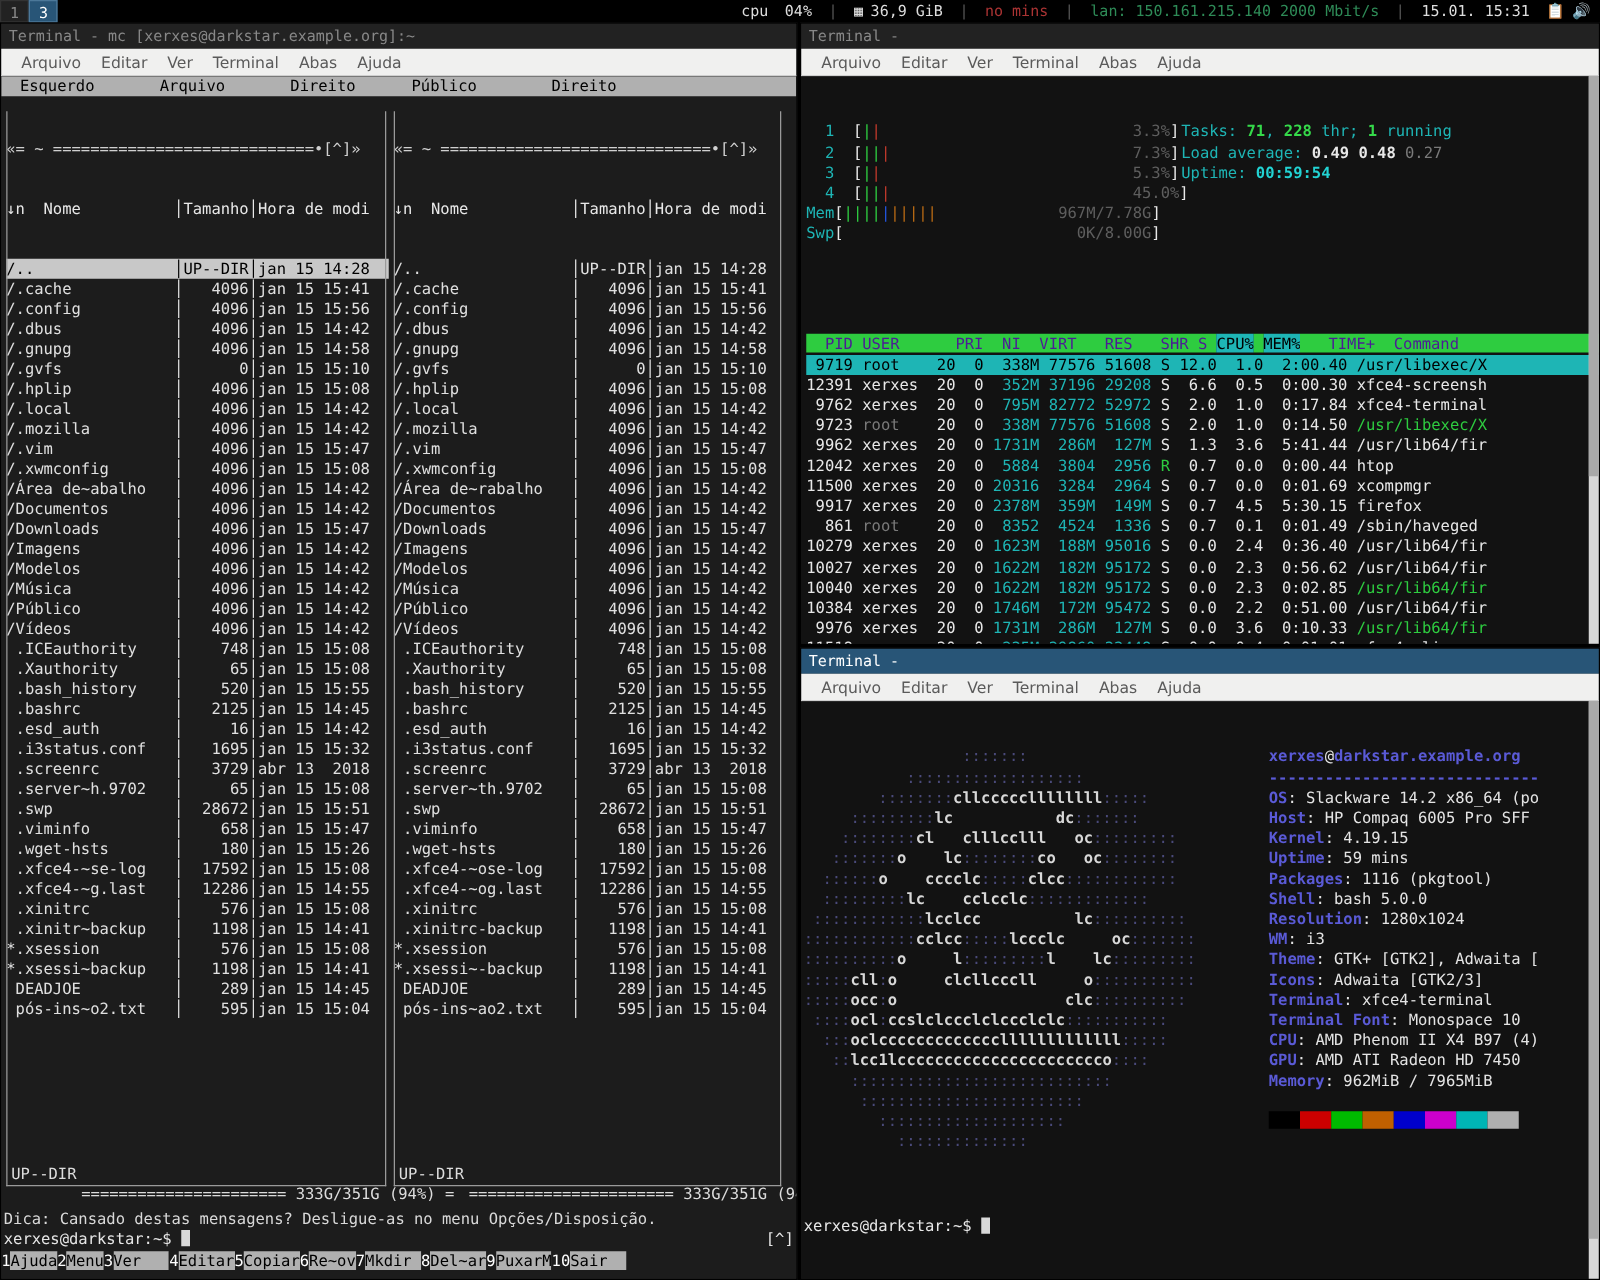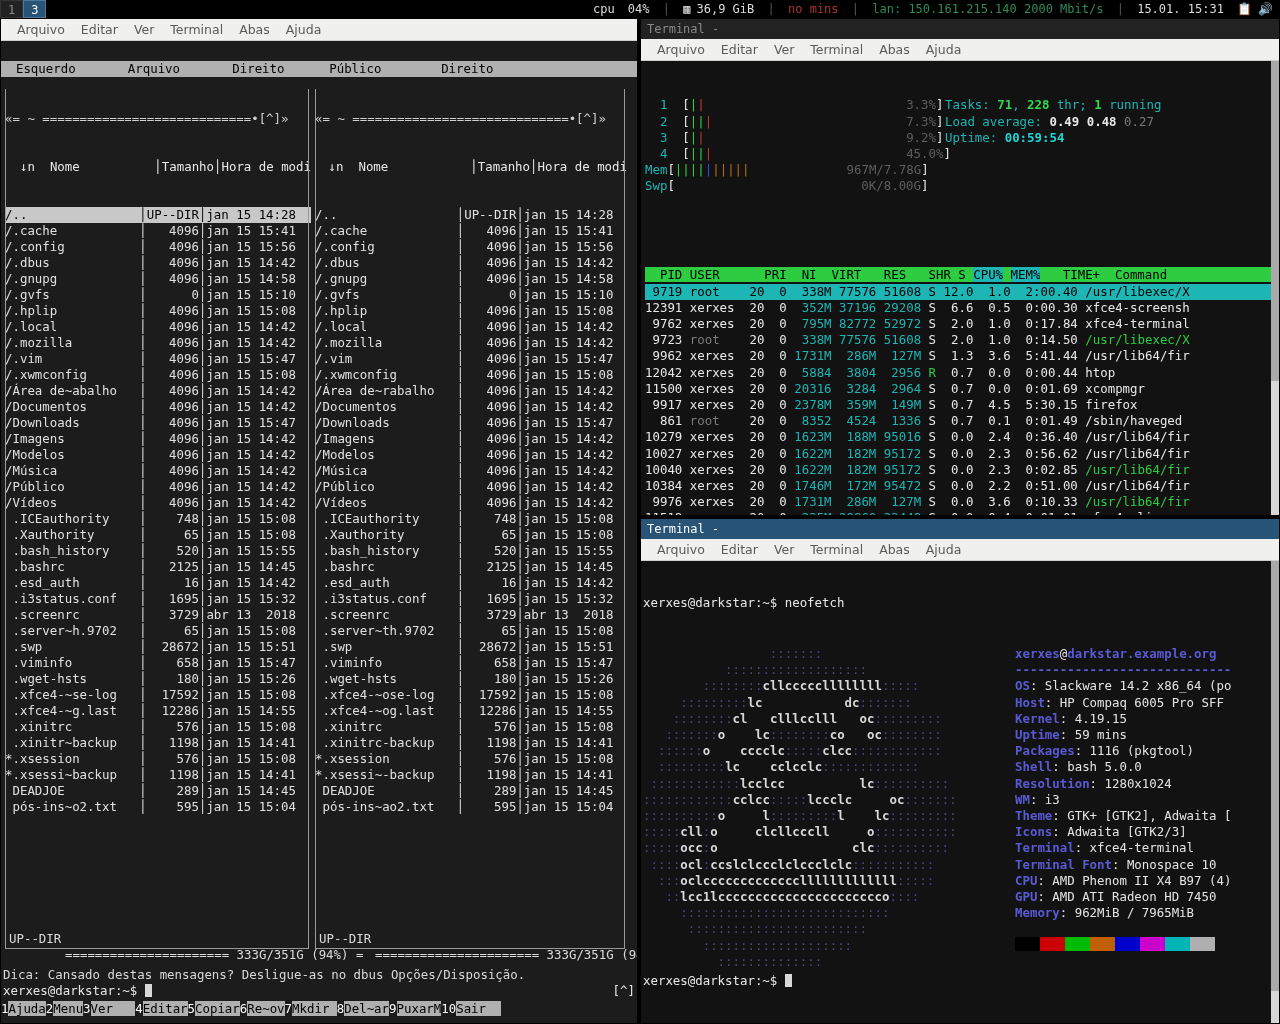--- a/index.html
+++ b/index.html
@@ -39,21 +39,21 @@
   #mcterm { position:absolute; left:0; top:42px; width:636px; height:962px;
             background:#1c1c1c; font-size:12.4px; line-height:16px;
             color:#d6d6d6; white-space:pre; }
   .mc-menu { position:absolute; left:0; top:0; width:636px; height:16px;
              background:#b0b0b0; color:#000; font-size:12.4px; line-height:16px;
              white-space:pre; }
   .mc-panel { position:absolute; top:18px; height:884px; color:#e0e0e0; }
   .mc-panel.left { left:4px; width:306px; }
   .mc-panel.right { left:314px; width:312px; }
   .mc-frame-top, .mc-frame-bot { white-space:pre; font-size:12.4px; line-height:16px; color:#d0d0d0; }
-  .mc-colhdr { white-space:pre; font-size:12.4px; line-height:16px; color:#e8e8e8;text-align:right; }
+  .mc-colhdr { white-space:pre; font-size:12.4px; line-height:16px; color:#e8e8e8; }
   .mc-rows { font-size:12.4px; line-height:16px; }
   .mc-row { white-space:pre; height:16px; display:block; }
   .mc-row.sel { background:#c8c8c8; color:#000000; }
   .mc-hint { position:absolute; left:2px; top:906px; white-space:pre;
              font-size:12.4px; line-height:16px; color:#d9d9d9; }
   .mc-prompt { position:absolute; left:2px; top:922px; white-space:pre;
                font-size:12.4px; line-height:16px; color:#e6e6e6; width:632px;}
   .mc-prompt .hint-right { float:right; }
   .mc-cursor { display:inline-block; width:7px; height:13px; background:#d8d8d8;
                vertical-align:-2px; }
@@ -70,21 +70,21 @@
   .h-cyan { color:#1eb5b5; }
   .h-cyanb { color:#22d3d3; font-weight:bold; }
   .h-green { color:#2ecc40; }
   .h-greenb { color:#35d94a; font-weight:bold; }
   .h-gray { color:#7a7a7a; }
   .h-dim  { color:#5e5e5e; }
   .h-white{ color:#e8e8e8; }
   .h-red  { color:#c0392b; }
   .h-blue { color:#2255dd; }
   .h-orange { color:#b86a14; }
-  .h-hdr { background:#2ecc40; color:#000000; }
+  .h-hdr { background:#2ecc40; color:#4c1d95; }
   .h-hdr-sort { background:#1eb5b5; color:#000000; }
   .h-selrow { background:#1eb5b5; color:#000000; }
 
   
   #nfwin { left:640px; top:518px; width:640px; height:506px; }
   #nfterm { position:absolute; left:0; top:42px; width:638px; height:462px;
             background:#121212; font-size:12.4px; line-height:16.2px;
             color:#e0e0e0; white-space:pre; padding:2px 0 0 2px; }
   .nf-key { color:#5a5ad6; font-weight:bold; }
   .nf-val { color:#e4e4e4; }
@@ -112,60 +112,61 @@
     <span class="c-red">no mins</span>
     <span class="c-sep">|</span>
     <span class="c-green">lan: 150.161.215.140 2000 Mbit/s</span>
     <span class="c-sep">|</span>
     <span class="c-white">15.01. 15:31</span>
     <span style="color:#ddddcc">📋</span><span style="color:#dddddd">🔊</span>
   </span>
 </div>
 
 <div class="win" id="mcwin">
+  <div class="titlebar unfocused">Terminal - mc [xerxes@darkstar.example.org]:~</div>
   <div class="menubar" id="mc-menubar">
       <span class="mi">Arquivo</span>
       <span class="mi">Editar</span>
       <span class="mi">Ver</span>
       <span class="mi">Terminal</span>
       <span class="mi">Abas</span>
       <span class="mi">Ajuda</span>
     </div>
   <div id="mcterm" class="term-body">
     <div class="mc-menu" id="mc-mcmenu"><span>  Esquerdo    </span><span>   Arquivo    </span><span>   Direito    </span><span>  Público     </span><span>   Direito</span></div>
     <div class="mc-panel left">
       <div class="mc-frame-top" id="mc-l-top">«= ~ ============================•[^]»</div>
       <div class="mc-colhdr" id="mc-l-hdr">↓n  Nome          │Tamanho│Hora de modi</div>
       <div class="mc-rows" id="mc-l-rows"><span class="mc-row sel">/..               │UP--DIR│jan 15 14:28</span><span class="mc-row">/.cache           │   4096│jan 15 15:41</span><span class="mc-row">/.config          │   4096│jan 15 15:56</span><span class="mc-row">/.dbus            │   4096│jan 15 14:42</span><span class="mc-row">/.gnupg           │   4096│jan 15 14:58</span><span class="mc-row">/.gvfs            │      0│jan 15 15:10</span><span class="mc-row">/.hplip           │   4096│jan 15 15:08</span><span class="mc-row">/.local           │   4096│jan 15 14:42</span><span class="mc-row">/.mozilla         │   4096│jan 15 14:42</span><span class="mc-row">/.vim             │   4096│jan 15 15:47</span><span class="mc-row">/.xwmconfig       │   4096│jan 15 15:08</span><span class="mc-row">/Área de~abalho   │   4096│jan 15 14:42</span><span class="mc-row">/Documentos       │   4096│jan 15 14:42</span><span class="mc-row">/Downloads        │   4096│jan 15 15:47</span><span class="mc-row">/Imagens          │   4096│jan 15 14:42</span><span class="mc-row">/Modelos          │   4096│jan 15 14:42</span><span class="mc-row">/Música           │   4096│jan 15 14:42</span><span class="mc-row">/Público          │   4096│jan 15 14:42</span><span class="mc-row">/Vídeos           │   4096│jan 15 14:42</span><span class="mc-row"> .ICEauthority    │    748│jan 15 15:08</span><span class="mc-row"> .Xauthority      │     65│jan 15 15:08</span><span class="mc-row"> .bash_history    │    520│jan 15 15:55</span><span class="mc-row"> .bashrc          │   2125│jan 15 14:45</span><span class="mc-row"> .esd_auth        │     16│jan 15 14:42</span><span class="mc-row"> .i3status.conf   │   1695│jan 15 15:32</span><span class="mc-row"> .screenrc        │   3729│abr 13  2018</span><span class="mc-row"> .server~h.9702   │     65│jan 15 15:08</span><span class="mc-row"> .swp             │  28672│jan 15 15:51</span><span class="mc-row"> .viminfo         │    658│jan 15 15:47</span><span class="mc-row"> .wget-hsts       │    180│jan 15 15:26</span><span class="mc-row"> .xfce4-~se-log   │  17592│jan 15 15:08</span><span class="mc-row"> .xfce4-~g.last   │  12286│jan 15 14:55</span><span class="mc-row"> .xinitrc         │    576│jan 15 15:08</span><span class="mc-row"> .xinitr~backup   │   1198│jan 15 14:41</span><span class="mc-row">*.xsession        │    576│jan 15 15:08</span><span class="mc-row">*.xsessi~backup   │   1198│jan 15 14:41</span><span class="mc-row"> DEADJOE          │    289│jan 15 14:45</span><span class="mc-row"> pós-ins~o2.txt   │    595│jan 15 15:04</span></div>
     </div>
     <div class="mc-panel right">
       <div class="mc-frame-top" id="mc-r-top">«= ~ =============================•[^]»</div>
       <div class="mc-colhdr" id="mc-r-hdr">↓n  Nome           │Tamanho│Hora de modi</div>
       <div class="mc-rows" id="mc-r-rows"><span class="mc-row">/..                │UP--DIR│jan 15 14:28</span><span class="mc-row">/.cache            │   4096│jan 15 15:41</span><span class="mc-row">/.config           │   4096│jan 15 15:56</span><span class="mc-row">/.dbus             │   4096│jan 15 14:42</span><span class="mc-row">/.gnupg            │   4096│jan 15 14:58</span><span class="mc-row">/.gvfs             │      0│jan 15 15:10</span><span class="mc-row">/.hplip            │   4096│jan 15 15:08</span><span class="mc-row">/.local            │   4096│jan 15 14:42</span><span class="mc-row">/.mozilla          │   4096│jan 15 14:42</span><span class="mc-row">/.vim              │   4096│jan 15 15:47</span><span class="mc-row">/.xwmconfig        │   4096│jan 15 15:08</span><span class="mc-row">/Área de~rabalho   │   4096│jan 15 14:42</span><span class="mc-row">/Documentos        │   4096│jan 15 14:42</span><span class="mc-row">/Downloads         │   4096│jan 15 15:47</span><span class="mc-row">/Imagens           │   4096│jan 15 14:42</span><span class="mc-row">/Modelos           │   4096│jan 15 14:42</span><span class="mc-row">/Música            │   4096│jan 15 14:42</span><span class="mc-row">/Público           │   4096│jan 15 14:42</span><span class="mc-row">/Vídeos            │   4096│jan 15 14:42</span><span class="mc-row"> .ICEauthority     │    748│jan 15 15:08</span><span class="mc-row"> .Xauthority       │     65│jan 15 15:08</span><span class="mc-row"> .bash_history     │    520│jan 15 15:55</span><span class="mc-row"> .bashrc           │   2125│jan 15 14:45</span><span class="mc-row"> .esd_auth         │     16│jan 15 14:42</span><span class="mc-row"> .i3status.conf    │   1695│jan 15 15:32</span><span class="mc-row"> .screenrc         │   3729│abr 13  2018</span><span class="mc-row"> .server~th.9702   │     65│jan 15 15:08</span><span class="mc-row"> .swp              │  28672│jan 15 15:51</span><span class="mc-row"> .viminfo          │    658│jan 15 15:47</span><span class="mc-row"> .wget-hsts        │    180│jan 15 15:26</span><span class="mc-row"> .xfce4-~ose-log   │  17592│jan 15 15:08</span><span class="mc-row"> .xfce4-~og.last   │  12286│jan 15 14:55</span><span class="mc-row"> .xinitrc          │    576│jan 15 15:08</span><span class="mc-row"> .xinitrc-backup   │   1198│jan 15 14:41</span><span class="mc-row">*.xsession         │    576│jan 15 15:08</span><span class="mc-row">*.xsessi~-backup   │   1198│jan 15 14:41</span><span class="mc-row"> DEADJOE           │    289│jan 15 14:45</span><span class="mc-row"> pós-ins~ao2.txt   │    595│jan 15 15:04</span></div>
     </div>
-    <div class="mc-hint">Dica: Cansado destas mensagens? Desligue-as no dbus Opções/Disposição.</div>
+    <div class="mc-hint">Dica: Cansado destas mensagens? Desligue-as no menu Opções/Disposição.</div>
     <div class="mc-prompt"><span>xerxes@darkstar:~$ </span><span class="mc-cursor"></span><span class="hint-right">[^]</span></div>
     <div class="mc-fkeys" id="mc-fkeys"><span class="fk-num">1</span><span class="fk-lbl">Ajuda</span><span class="fk-num">2</span><span class="fk-lbl">Menu</span><span class="fk-num">3</span><span class="fk-lbl">Ver   </span><span class="fk-num">4</span><span class="fk-lbl">Editar</span><span class="fk-num">5</span><span class="fk-lbl">Copiar</span><span class="fk-num">6</span><span class="fk-lbl">Re~ov</span><span class="fk-num">7</span><span class="fk-lbl">Mkdir </span><span class="fk-num">8</span><span class="fk-lbl">Del~ar</span><span class="fk-num">9</span><span class="fk-lbl">PuxarM</span><span class="fk-num">10</span><span class="fk-lbl">Sair  </span></div>
   <div style="position: absolute; left: 8px; top: 870px; width: 290px; white-space: pre; font-size: 12.4px; line-height: 16px; color: rgb(220, 220, 220);">UP--DIR</div><div style="position: absolute; left: 318px; top: 870px; width: 290px; white-space: pre; font-size: 12.4px; line-height: 16px; color: rgb(220, 220, 220);">UP--DIR</div><div style="position: absolute; left: 64px; top: 886px; width: 250px; white-space: pre; font-size: 12.4px; line-height: 16px; color: rgb(220, 220, 220);">====================== 333G/351G (94%) =</div><div style="position: absolute; left: 374px; top: 886px; width: 250px; white-space: pre; font-size: 12.4px; line-height: 16px; color: rgb(220, 220, 220);">====================== 333G/351G (94%) =</div><div style="position: absolute; left: 4px; top: 28px; width: 304px; height: 860px; border-right: 1px solid rgb(154, 154, 154); border-bottom: 1px solid rgb(154, 154, 154); border-left: 1px solid rgb(154, 154, 154); border-image: initial; border-top: none; pointer-events: none;"></div><div style="position: absolute; left: 314px; top: 28px; width: 310px; height: 860px; border-right: 1px solid rgb(154, 154, 154); border-bottom: 1px solid rgb(154, 154, 154); border-left: 1px solid rgb(154, 154, 154); border-image: initial; border-top: none; pointer-events: none;"></div></div>
 </div>
 
 <div class="win" id="htopwin">
   <div class="titlebar unfocused">Terminal -</div>
   <div class="menubar" id="htop-menubar">
       <span class="mi">Arquivo</span>
       <span class="mi">Editar</span>
       <span class="mi">Ver</span>
       <span class="mi">Terminal</span>
       <span class="mi">Abas</span>
       <span class="mi">Ajuda</span>
     </div>
   <div id="htopterm" class="term-body">
     <div id="htop-meters"><div style="position:relative"><div style="white-space:pre">  <span class="h-cyan">1</span>  <span class="h-white">[</span><span class="h-green">|</span><span class="h-red">|</span>                           <span class="h-dim">3.3%</span><span class="h-white">]</span>
   <span class="h-cyan">2</span>  <span class="h-white">[</span><span class="h-green">|</span><span class="h-green">|</span><span class="h-red">|</span>                          <span class="h-dim">7.3%</span><span class="h-white">]</span>
-  <span class="h-cyan">3</span>  <span class="h-white">[</span><span class="h-green">|</span><span class="h-red">|</span>                           <span class="h-dim">9.2%</span><span class="h-white">]</span>
+  <span class="h-cyan">3</span>  <span class="h-white">[</span><span class="h-green">|</span><span class="h-red">|</span>                           <span class="h-dim">5.3%</span><span class="h-white">]</span>
   <span class="h-cyan">4</span>  <span class="h-white">[</span><span class="h-green">|</span><span class="h-green">|</span><span class="h-red">|</span>                          <span class="h-dim">45.0%</span><span class="h-white">]</span>
 <span class="h-cyan">Mem</span><span class="h-white">[</span><span class="h-green">|</span><span class="h-green">|</span><span class="h-green">|</span><span class="h-green">|</span><span class="h-blue">|</span><span class="h-orange">|</span><span class="h-orange">|</span><span class="h-orange">|</span><span class="h-orange">|</span><span class="h-orange">|</span>             <span class="h-dim">967M/7.78G</span><span class="h-white">]</span>
 <span class="h-cyan">Swp</span><span class="h-white">[</span>                         <span class="h-dim">0K/8.00G</span><span class="h-white">]</span></div><div style="position:absolute;left:300px;top:0;white-space:pre"><span class="h-cyan">Tasks: </span><span class="h-greenb">71</span><span class="h-cyan">, </span><span class="h-greenb">228</span><span class="h-cyan"> thr; </span><span class="h-greenb">1</span><span class="h-cyan"> running</span>
 <span class="h-cyan">Load average: </span><span class="h-white" style="font-weight:bold">0.49 0.48</span><span class="h-gray"> 0.27</span>
 <span class="h-cyan">Uptime: </span><span class="h-cyanb">00:59:54</span></div></div></div>
     <div style="height:8px"></div>
     <div id="htop-table"><div style="white-space:pre"><span class="h-hdr">  PID USER      PRI  NI  VIRT   RES   SHR S </span><span class="h-hdr-sort">CPU%</span><span class="h-hdr"> </span><span class="h-hdr-sort">MEM%</span><span class="h-hdr">   TIME+  Command                       </span></div><div style="white-space:pre" class="h-selrow"><span class=""> 9719</span> <span class="">root   </span><span class=""> 20</span><span class="">  0</span> <span class=""> 338M</span> <span class="">77576</span> <span class="">51608</span> <span class="">S</span> <span class="">12.0</span> <span class=""> 1.0</span> <span class=""> 2:00.40</span> <span class="">/usr/libexec/X</span></div><div style="white-space:pre" class=""><span class="h-white">12391</span> <span class="h-white">xerxes </span><span class="h-white"> 20</span><span class="h-white">  0</span> <span class="h-cyan"> 352M</span> <span class="h-cyan">37196</span> <span class="h-cyan">29208</span> <span class="h-white">S</span> <span class="h-white"> 6.6</span> <span class="h-white"> 0.5</span> <span class="h-white"> 0:00.30</span> <span class="h-white">xfce4-screensh</span></div><div style="white-space:pre" class=""><span class="h-white"> 9762</span> <span class="h-white">xerxes </span><span class="h-white"> 20</span><span class="h-white">  0</span> <span class="h-cyan"> 795M</span> <span class="h-cyan">82772</span> <span class="h-cyan">52972</span> <span class="h-white">S</span> <span class="h-white"> 2.0</span> <span class="h-white"> 1.0</span> <span class="h-white"> 0:17.84</span> <span class="h-white">xfce4-terminal</span></div><div style="white-space:pre" class=""><span class="h-white"> 9723</span> <span class="h-gray">root   </span><span class="h-white"> 20</span><span class="h-white">  0</span> <span class="h-cyan"> 338M</span> <span class="h-cyan">77576</span> <span class="h-cyan">51608</span> <span class="h-white">S</span> <span class="h-white"> 2.0</span> <span class="h-white"> 1.0</span> <span class="h-white"> 0:14.50</span> <span class="h-green">/usr/libexec/X</span></div><div style="white-space:pre" class=""><span class="h-white"> 9962</span> <span class="h-white">xerxes </span><span class="h-white"> 20</span><span class="h-white">  0</span> <span class="h-cyan">1731M</span> <span class="h-cyan"> 286M</span> <span class="h-cyan"> 127M</span> <span class="h-white">S</span> <span class="h-white"> 1.3</span> <span class="h-white"> 3.6</span> <span class="h-white"> 5:41.44</span> <span class="h-white">/usr/lib64/fir</span></div><div style="white-space:pre" class=""><span class="h-white">12042</span> <span class="h-white">xerxes </span><span class="h-white"> 20</span><span class="h-white">  0</span> <span class="h-cyan"> 5884</span> <span class="h-cyan"> 3804</span> <span class="h-cyan"> 2956</span> <span class="h-green">R</span> <span class="h-white"> 0.7</span> <span class="h-white"> 0.0</span> <span class="h-white"> 0:00.44</span> <span class="h-white">htop</span></div><div style="white-space:pre" class=""><span class="h-white">11500</span> <span class="h-white">xerxes </span><span class="h-white"> 20</span><span class="h-white">  0</span> <span class="h-cyan">20316</span> <span class="h-cyan"> 3284</span> <span class="h-cyan"> 2964</span> <span class="h-white">S</span> <span class="h-white"> 0.7</span> <span class="h-white"> 0.0</span> <span class="h-white"> 0:01.69</span> <span class="h-white">xcompmgr</span></div><div style="white-space:pre" class=""><span class="h-white"> 9917</span> <span class="h-white">xerxes </span><span class="h-white"> 20</span><span class="h-white">  0</span> <span class="h-cyan">2378M</span> <span class="h-cyan"> 359M</span> <span class="h-cyan"> 149M</span> <span class="h-white">S</span> <span class="h-white"> 0.7</span> <span class="h-white"> 4.5</span> <span class="h-white"> 5:30.15</span> <span class="h-white">firefox</span></div><div style="white-space:pre" class=""><span class="h-white">  861</span> <span class="h-gray">root   </span><span class="h-white"> 20</span><span class="h-white">  0</span> <span class="h-cyan"> 8352</span> <span class="h-cyan"> 4524</span> <span class="h-cyan"> 1336</span> <span class="h-white">S</span> <span class="h-white"> 0.7</span> <span class="h-white"> 0.1</span> <span class="h-white"> 0:01.49</span> <span class="h-white">/sbin/haveged</span></div><div style="white-space:pre" class=""><span class="h-white">10279</span> <span class="h-white">xerxes </span><span class="h-white"> 20</span><span class="h-white">  0</span> <span class="h-cyan">1623M</span> <span class="h-cyan"> 188M</span> <span class="h-cyan">95016</span> <span class="h-white">S</span> <span class="h-white"> 0.0</span> <span class="h-white"> 2.4</span> <span class="h-white"> 0:36.40</span> <span class="h-white">/usr/lib64/fir</span></div><div style="white-space:pre" class=""><span class="h-white">10027</span> <span class="h-white">xerxes </span><span class="h-white"> 20</span><span class="h-white">  0</span> <span class="h-cyan">1622M</span> <span class="h-cyan"> 182M</span> <span class="h-cyan">95172</span> <span class="h-white">S</span> <span class="h-white"> 0.0</span> <span class="h-white"> 2.3</span> <span class="h-white"> 0:56.62</span> <span class="h-white">/usr/lib64/fir</span></div><div style="white-space:pre" class=""><span class="h-white">10040</span> <span class="h-white">xerxes </span><span class="h-white"> 20</span><span class="h-white">  0</span> <span class="h-cyan">1622M</span> <span class="h-cyan"> 182M</span> <span class="h-cyan">95172</span> <span class="h-white">S</span> <span class="h-white"> 0.0</span> <span class="h-white"> 2.3</span> <span class="h-white"> 0:02.85</span> <span class="h-green">/usr/lib64/fir</span></div><div style="white-space:pre" class=""><span class="h-white">10384</span> <span class="h-white">xerxes </span><span class="h-white"> 20</span><span class="h-white">  0</span> <span class="h-cyan">1746M</span> <span class="h-cyan"> 172M</span> <span class="h-cyan">95472</span> <span class="h-white">S</span> <span class="h-white"> 0.0</span> <span class="h-white"> 2.2</span> <span class="h-white"> 0:51.00</span> <span class="h-white">/usr/lib64/fir</span></div><div style="white-space:pre" class=""><span class="h-white"> 9976</span> <span class="h-white">xerxes </span><span class="h-white"> 20</span><span class="h-white">  0</span> <span class="h-cyan">1731M</span> <span class="h-cyan"> 286M</span> <span class="h-cyan"> 127M</span> <span class="h-white">S</span> <span class="h-white"> 0.0</span> <span class="h-white"> 3.6</span> <span class="h-white"> 0:10.33</span> <span class="h-green">/usr/lib64/fir</span></div><div style="white-space:pre" class=""><span class="h-white">11518</span> <span class="h-white">xerxes </span><span class="h-white"> 20</span><span class="h-white">  0</span> <span class="h-cyan"> 235M</span> <span class="h-cyan">29860</span> <span class="h-cyan">23448</span> <span class="h-white">S</span> <span class="h-white"> 0.0</span> <span class="h-white"> 0.4</span> <span class="h-white"> 0:01.01</span> <span class="h-white">xfce4-clipman</span></div></div>
     
   </div>
   <div class="scrollbar" style="top:42px;">
@@ -177,21 +178,20 @@
   <div class="titlebar focused">Terminal -</div>
   <div class="menubar" id="nf-menubar">
       <span class="mi">Arquivo</span>
       <span class="mi">Editar</span>
       <span class="mi">Ver</span>
       <span class="mi">Terminal</span>
       <span class="mi">Abas</span>
       <span class="mi">Ajuda</span>
     </div>
   <div id="nfterm" class="term-body">
-    <div style="color:#e8e8e8">xerxes@darkstar:~$ neofetch</div>
     <div style="position:relative; margin-top:2px;">
       <div id="nf-art" class="nf-art" style="position:absolute;left:0;top:0;"><div style="white-space:pre;line-height:16.2px">                 <span class="nf-dim">:</span><span class="nf-dim">:</span><span class="nf-dim">:</span><span class="nf-dim">:</span><span class="nf-dim">:</span><span class="nf-dim">:</span><span class="nf-dim">:</span></div><div style="white-space:pre;line-height:16.2px">           <span class="nf-dim">:</span><span class="nf-dim">:</span><span class="nf-dim">:</span><span class="nf-dim">:</span><span class="nf-dim">:</span><span class="nf-dim">:</span><span class="nf-dim">:</span><span class="nf-dim">:</span><span class="nf-dim">:</span><span class="nf-dim">:</span><span class="nf-dim">:</span><span class="nf-dim">:</span><span class="nf-dim">:</span><span class="nf-dim">:</span><span class="nf-dim">:</span><span class="nf-dim">:</span><span class="nf-dim">:</span><span class="nf-dim">:</span><span class="nf-dim">:</span></div><div style="white-space:pre;line-height:16.2px">        <span class="nf-dim">:</span><span class="nf-dim">:</span><span class="nf-dim">:</span><span class="nf-dim">:</span><span class="nf-dim">:</span><span class="nf-dim">:</span><span class="nf-dim">:</span><span class="nf-dim">:</span><span class="nf-art" style="font-weight:bold">c</span><span class="nf-art" style="font-weight:bold">l</span><span class="nf-art" style="font-weight:bold">l</span><span class="nf-art" style="font-weight:bold">c</span><span class="nf-art" style="font-weight:bold">c</span><span class="nf-art" style="font-weight:bold">c</span><span class="nf-art" style="font-weight:bold">c</span><span class="nf-art" style="font-weight:bold">c</span><span class="nf-art" style="font-weight:bold">l</span><span class="nf-art" style="font-weight:bold">l</span><span class="nf-art" style="font-weight:bold">l</span><span class="nf-art" style="font-weight:bold">l</span><span class="nf-art" style="font-weight:bold">l</span><span class="nf-art" style="font-weight:bold">l</span><span class="nf-art" style="font-weight:bold">l</span><span class="nf-art" style="font-weight:bold">l</span><span class="nf-dim">:</span><span class="nf-dim">:</span><span class="nf-dim">:</span><span class="nf-dim">:</span><span class="nf-dim">:</span></div><div style="white-space:pre;line-height:16.2px">     <span class="nf-dim">:</span><span class="nf-dim">:</span><span class="nf-dim">:</span><span class="nf-dim">:</span><span class="nf-dim">:</span><span class="nf-dim">:</span><span class="nf-dim">:</span><span class="nf-dim">:</span><span class="nf-dim">:</span><span class="nf-art" style="font-weight:bold">l</span><span class="nf-art" style="font-weight:bold">c</span>           <span class="nf-art" style="font-weight:bold">d</span><span class="nf-art" style="font-weight:bold">c</span><span class="nf-dim">:</span><span class="nf-dim">:</span><span class="nf-dim">:</span><span class="nf-dim">:</span><span class="nf-dim">:</span><span class="nf-dim">:</span><span class="nf-dim">:</span></div><div style="white-space:pre;line-height:16.2px">    <span class="nf-dim">:</span><span class="nf-dim">:</span><span class="nf-dim">:</span><span class="nf-dim">:</span><span class="nf-dim">:</span><span class="nf-dim">:</span><span class="nf-dim">:</span><span class="nf-dim">:</span><span class="nf-art" style="font-weight:bold">c</span><span class="nf-art" style="font-weight:bold">l</span>   <span class="nf-art" style="font-weight:bold">c</span><span class="nf-art" style="font-weight:bold">l</span><span class="nf-art" style="font-weight:bold">l</span><span class="nf-art" style="font-weight:bold">l</span><span class="nf-art" style="font-weight:bold">c</span><span class="nf-art" style="font-weight:bold">c</span><span class="nf-art" style="font-weight:bold">l</span><span class="nf-art" style="font-weight:bold">l</span><span class="nf-art" style="font-weight:bold">l</span>   <span class="nf-art" style="font-weight:bold">o</span><span class="nf-art" style="font-weight:bold">c</span><span class="nf-dim">:</span><span class="nf-dim">:</span><span class="nf-dim">:</span><span class="nf-dim">:</span><span class="nf-dim">:</span><span class="nf-dim">:</span><span class="nf-dim">:</span><span class="nf-dim">:</span><span class="nf-dim">:</span></div><div style="white-space:pre;line-height:16.2px">   <span class="nf-dim">:</span><span class="nf-dim">:</span><span class="nf-dim">:</span><span class="nf-dim">:</span><span class="nf-dim">:</span><span class="nf-dim">:</span><span class="nf-dim">:</span><span class="nf-art" style="font-weight:bold">o</span>    <span class="nf-art" style="font-weight:bold">l</span><span class="nf-art" style="font-weight:bold">c</span><span class="nf-dim">:</span><span class="nf-dim">:</span><span class="nf-dim">:</span><span class="nf-dim">:</span><span class="nf-dim">:</span><span class="nf-dim">:</span><span class="nf-dim">:</span><span class="nf-dim">:</span><span class="nf-art" style="font-weight:bold">c</span><span class="nf-art" style="font-weight:bold">o</span>   <span class="nf-art" style="font-weight:bold">o</span><span class="nf-art" style="font-weight:bold">c</span><span class="nf-dim">:</span><span class="nf-dim">:</span><span class="nf-dim">:</span><span class="nf-dim">:</span><span class="nf-dim">:</span><span class="nf-dim">:</span><span class="nf-dim">:</span><span class="nf-dim">:</span></div><div style="white-space:pre;line-height:16.2px">  <span class="nf-dim">:</span><span class="nf-dim">:</span><span class="nf-dim">:</span><span class="nf-dim">:</span><span class="nf-dim">:</span><span class="nf-dim">:</span><span class="nf-art" style="font-weight:bold">o</span>    <span class="nf-art" style="font-weight:bold">c</span><span class="nf-art" style="font-weight:bold">c</span><span class="nf-art" style="font-weight:bold">c</span><span class="nf-art" style="font-weight:bold">c</span><span class="nf-art" style="font-weight:bold">l</span><span class="nf-art" style="font-weight:bold">c</span><span class="nf-dim">:</span><span class="nf-dim">:</span><span class="nf-dim">:</span><span class="nf-dim">:</span><span class="nf-dim">:</span><span class="nf-art" style="font-weight:bold">c</span><span class="nf-art" style="font-weight:bold">l</span><span class="nf-art" style="font-weight:bold">c</span><span class="nf-art" style="font-weight:bold">c</span><span class="nf-dim">:</span><span class="nf-dim">:</span><span class="nf-dim">:</span><span class="nf-dim">:</span><span class="nf-dim">:</span><span class="nf-dim">:</span><span class="nf-dim">:</span><span class="nf-dim">:</span><span class="nf-dim">:</span><span class="nf-dim">:</span><span class="nf-dim">:</span><span class="nf-dim">:</span></div><div style="white-space:pre;line-height:16.2px">  <span class="nf-dim">:</span><span class="nf-dim">:</span><span class="nf-dim">:</span><span class="nf-dim">:</span><span class="nf-dim">:</span><span class="nf-dim">:</span><span class="nf-dim">:</span><span class="nf-dim">:</span><span class="nf-dim">:</span><span class="nf-art" style="font-weight:bold">l</span><span class="nf-art" style="font-weight:bold">c</span>    <span class="nf-art" style="font-weight:bold">c</span><span class="nf-art" style="font-weight:bold">c</span><span class="nf-art" style="font-weight:bold">l</span><span class="nf-art" style="font-weight:bold">c</span><span class="nf-art" style="font-weight:bold">c</span><span class="nf-art" style="font-weight:bold">l</span><span class="nf-art" style="font-weight:bold">c</span><span class="nf-dim">:</span><span class="nf-dim">:</span><span class="nf-dim">:</span><span class="nf-dim">:</span><span class="nf-dim">:</span><span class="nf-dim">:</span><span class="nf-dim">:</span><span class="nf-dim">:</span><span class="nf-dim">:</span><span class="nf-dim">:</span><span class="nf-dim">:</span><span class="nf-dim">:</span><span class="nf-dim">:</span></div><div style="white-space:pre;line-height:16.2px"> <span class="nf-dim">:</span><span class="nf-dim">:</span><span class="nf-dim">:</span><span class="nf-dim">:</span><span class="nf-dim">:</span><span class="nf-dim">:</span><span class="nf-dim">:</span><span class="nf-dim">:</span><span class="nf-dim">:</span><span class="nf-dim">:</span><span class="nf-dim">:</span><span class="nf-dim">:</span><span class="nf-art" style="font-weight:bold">l</span><span class="nf-art" style="font-weight:bold">c</span><span class="nf-art" style="font-weight:bold">c</span><span class="nf-art" style="font-weight:bold">l</span><span class="nf-art" style="font-weight:bold">c</span><span class="nf-art" style="font-weight:bold">c</span>          <span class="nf-art" style="font-weight:bold">l</span><span class="nf-art" style="font-weight:bold">c</span><span class="nf-dim">:</span><span class="nf-dim">:</span><span class="nf-dim">:</span><span class="nf-dim">:</span><span class="nf-dim">:</span><span class="nf-dim">:</span><span class="nf-dim">:</span><span class="nf-dim">:</span><span class="nf-dim">:</span><span class="nf-dim">:</span></div><div style="white-space:pre;line-height:16.2px"><span class="nf-dim">:</span><span class="nf-dim">:</span><span class="nf-dim">:</span><span class="nf-dim">:</span><span class="nf-dim">:</span><span class="nf-dim">:</span><span class="nf-dim">:</span><span class="nf-dim">:</span><span class="nf-dim">:</span><span class="nf-dim">:</span><span class="nf-dim">:</span><span class="nf-dim">:</span><span class="nf-art" style="font-weight:bold">c</span><span class="nf-art" style="font-weight:bold">c</span><span class="nf-art" style="font-weight:bold">l</span><span class="nf-art" style="font-weight:bold">c</span><span class="nf-art" style="font-weight:bold">c</span><span class="nf-dim">:</span><span class="nf-dim">:</span><span class="nf-dim">:</span><span class="nf-dim">:</span><span class="nf-dim">:</span><span class="nf-art" style="font-weight:bold">l</span><span class="nf-art" style="font-weight:bold">c</span><span class="nf-art" style="font-weight:bold">c</span><span class="nf-art" style="font-weight:bold">c</span><span class="nf-art" style="font-weight:bold">l</span><span class="nf-art" style="font-weight:bold">c</span>     <span class="nf-art" style="font-weight:bold">o</span><span class="nf-art" style="font-weight:bold">c</span><span class="nf-dim">:</span><span class="nf-dim">:</span><span class="nf-dim">:</span><span class="nf-dim">:</span><span class="nf-dim">:</span><span class="nf-dim">:</span><span class="nf-dim">:</span></div><div style="white-space:pre;line-height:16.2px"><span class="nf-dim">:</span><span class="nf-dim">:</span><span class="nf-dim">:</span><span class="nf-dim">:</span><span class="nf-dim">:</span><span class="nf-dim">:</span><span class="nf-dim">:</span><span class="nf-dim">:</span><span class="nf-dim">:</span><span class="nf-dim">:</span><span class="nf-art" style="font-weight:bold">o</span>     <span class="nf-art" style="font-weight:bold">l</span><span class="nf-dim">:</span><span class="nf-dim">:</span><span class="nf-dim">:</span><span class="nf-dim">:</span><span class="nf-dim">:</span><span class="nf-dim">:</span><span class="nf-dim">:</span><span class="nf-dim">:</span><span class="nf-dim">:</span><span class="nf-art" style="font-weight:bold">l</span>    <span class="nf-art" style="font-weight:bold">l</span><span class="nf-art" style="font-weight:bold">c</span><span class="nf-dim">:</span><span class="nf-dim">:</span><span class="nf-dim">:</span><span class="nf-dim">:</span><span class="nf-dim">:</span><span class="nf-dim">:</span><span class="nf-dim">:</span><span class="nf-dim">:</span><span class="nf-dim">:</span></div><div style="white-space:pre;line-height:16.2px"><span class="nf-dim">:</span><span class="nf-dim">:</span><span class="nf-dim">:</span><span class="nf-dim">:</span><span class="nf-dim">:</span><span class="nf-art" style="font-weight:bold">c</span><span class="nf-art" style="font-weight:bold">l</span><span class="nf-art" style="font-weight:bold">l</span><span class="nf-dim">:</span><span class="nf-art" style="font-weight:bold">o</span>     <span class="nf-art" style="font-weight:bold">c</span><span class="nf-art" style="font-weight:bold">l</span><span class="nf-art" style="font-weight:bold">c</span><span class="nf-art" style="font-weight:bold">l</span><span class="nf-art" style="font-weight:bold">l</span><span class="nf-art" style="font-weight:bold">c</span><span class="nf-art" style="font-weight:bold">c</span><span class="nf-art" style="font-weight:bold">c</span><span class="nf-art" style="font-weight:bold">l</span><span class="nf-art" style="font-weight:bold">l</span>     <span class="nf-art" style="font-weight:bold">o</span><span class="nf-dim">:</span><span class="nf-dim">:</span><span class="nf-dim">:</span><span class="nf-dim">:</span><span class="nf-dim">:</span><span class="nf-dim">:</span><span class="nf-dim">:</span><span class="nf-dim">:</span><span class="nf-dim">:</span><span class="nf-dim">:</span><span class="nf-dim">:</span></div><div style="white-space:pre;line-height:16.2px"><span class="nf-dim">:</span><span class="nf-dim">:</span><span class="nf-dim">:</span><span class="nf-dim">:</span><span class="nf-dim">:</span><span class="nf-art" style="font-weight:bold">o</span><span class="nf-art" style="font-weight:bold">c</span><span class="nf-art" style="font-weight:bold">c</span><span class="nf-dim">:</span><span class="nf-art" style="font-weight:bold">o</span>                  <span class="nf-art" style="font-weight:bold">c</span><span class="nf-art" style="font-weight:bold">l</span><span class="nf-art" style="font-weight:bold">c</span><span class="nf-dim">:</span><span class="nf-dim">:</span><span class="nf-dim">:</span><span class="nf-dim">:</span><span class="nf-dim">:</span><span class="nf-dim">:</span><span class="nf-dim">:</span><span class="nf-dim">:</span><span class="nf-dim">:</span><span class="nf-dim">:</span></div><div style="white-space:pre;line-height:16.2px"> <span class="nf-dim">:</span><span class="nf-dim">:</span><span class="nf-dim">:</span><span class="nf-dim">:</span><span class="nf-art" style="font-weight:bold">o</span><span class="nf-art" style="font-weight:bold">c</span><span class="nf-art" style="font-weight:bold">l</span><span class="nf-dim">:</span><span class="nf-art" style="font-weight:bold">c</span><span class="nf-art" style="font-weight:bold">c</span><span class="nf-art" style="font-weight:bold">s</span><span class="nf-art" style="font-weight:bold">l</span><span class="nf-art" style="font-weight:bold">c</span><span class="nf-art" style="font-weight:bold">l</span><span class="nf-art" style="font-weight:bold">c</span><span class="nf-art" style="font-weight:bold">c</span><span class="nf-art" style="font-weight:bold">c</span><span class="nf-art" style="font-weight:bold">l</span><span class="nf-art" style="font-weight:bold">c</span><span class="nf-art" style="font-weight:bold">l</span><span class="nf-art" style="font-weight:bold">c</span><span class="nf-art" style="font-weight:bold">c</span><span class="nf-art" style="font-weight:bold">c</span><span class="nf-art" style="font-weight:bold">l</span><span class="nf-art" style="font-weight:bold">c</span><span class="nf-art" style="font-weight:bold">l</span><span class="nf-art" style="font-weight:bold">c</span><span class="nf-dim">:</span><span class="nf-dim">:</span><span class="nf-dim">:</span><span class="nf-dim">:</span><span class="nf-dim">:</span><span class="nf-dim">:</span><span class="nf-dim">:</span><span class="nf-dim">:</span><span class="nf-dim">:</span><span class="nf-dim">:</span><span class="nf-dim">:</span></div><div style="white-space:pre;line-height:16.2px">  <span class="nf-dim">:</span><span class="nf-dim">:</span><span class="nf-dim">:</span><span class="nf-art" style="font-weight:bold">o</span><span class="nf-art" style="font-weight:bold">c</span><span class="nf-art" style="font-weight:bold">l</span><span class="nf-art" style="font-weight:bold">c</span><span class="nf-art" style="font-weight:bold">c</span><span class="nf-art" style="font-weight:bold">c</span><span class="nf-art" style="font-weight:bold">c</span><span class="nf-art" style="font-weight:bold">c</span><span class="nf-art" style="font-weight:bold">c</span><span class="nf-art" style="font-weight:bold">c</span><span class="nf-art" style="font-weight:bold">c</span><span class="nf-art" style="font-weight:bold">c</span><span class="nf-art" style="font-weight:bold">c</span><span class="nf-art" style="font-weight:bold">c</span><span class="nf-art" style="font-weight:bold">c</span><span class="nf-art" style="font-weight:bold">c</span><span class="nf-art" style="font-weight:bold">l</span><span class="nf-art" style="font-weight:bold">l</span><span class="nf-art" style="font-weight:bold">l</span><span class="nf-art" style="font-weight:bold">l</span><span class="nf-art" style="font-weight:bold">l</span><span class="nf-art" style="font-weight:bold">l</span><span class="nf-art" style="font-weight:bold">l</span><span class="nf-art" style="font-weight:bold">l</span><span class="nf-art" style="font-weight:bold">l</span><span class="nf-art" style="font-weight:bold">l</span><span class="nf-art" style="font-weight:bold">l</span><span class="nf-art" style="font-weight:bold">l</span><span class="nf-art" style="font-weight:bold">l</span><span class="nf-dim">:</span><span class="nf-dim">:</span><span class="nf-dim">:</span><span class="nf-dim">:</span><span class="nf-dim">:</span></div><div style="white-space:pre;line-height:16.2px">   <span class="nf-dim">:</span><span class="nf-dim">:</span><span class="nf-art" style="font-weight:bold">l</span><span class="nf-art" style="font-weight:bold">c</span><span class="nf-art" style="font-weight:bold">c</span><span class="nf-art" style="font-weight:bold">1</span><span class="nf-art" style="font-weight:bold">l</span><span class="nf-art" style="font-weight:bold">c</span><span class="nf-art" style="font-weight:bold">c</span><span class="nf-art" style="font-weight:bold">c</span><span class="nf-art" style="font-weight:bold">c</span><span class="nf-art" style="font-weight:bold">c</span><span class="nf-art" style="font-weight:bold">c</span><span class="nf-art" style="font-weight:bold">c</span><span class="nf-art" style="font-weight:bold">c</span><span class="nf-art" style="font-weight:bold">c</span><span class="nf-art" style="font-weight:bold">c</span><span class="nf-art" style="font-weight:bold">c</span><span class="nf-art" style="font-weight:bold">c</span><span class="nf-art" style="font-weight:bold">c</span><span class="nf-art" style="font-weight:bold">c</span><span class="nf-art" style="font-weight:bold">c</span><span class="nf-art" style="font-weight:bold">c</span><span class="nf-art" style="font-weight:bold">c</span><span class="nf-art" style="font-weight:bold">c</span><span class="nf-art" style="font-weight:bold">c</span><span class="nf-art" style="font-weight:bold">c</span><span class="nf-art" style="font-weight:bold">c</span><span class="nf-art" style="font-weight:bold">c</span><span class="nf-art" style="font-weight:bold">o</span><span class="nf-dim">:</span><span class="nf-dim">:</span><span class="nf-dim">:</span><span class="nf-dim">:</span></div><div style="white-space:pre;line-height:16.2px">     <span class="nf-dim">:</span><span class="nf-dim">:</span><span class="nf-dim">:</span><span class="nf-dim">:</span><span class="nf-dim">:</span><span class="nf-dim">:</span><span class="nf-dim">:</span><span class="nf-dim">:</span><span class="nf-dim">:</span><span class="nf-dim">:</span><span class="nf-dim">:</span><span class="nf-dim">:</span><span class="nf-dim">:</span><span class="nf-dim">:</span><span class="nf-dim">:</span><span class="nf-dim">:</span><span class="nf-dim">:</span><span class="nf-dim">:</span><span class="nf-dim">:</span><span class="nf-dim">:</span><span class="nf-dim">:</span><span class="nf-dim">:</span><span class="nf-dim">:</span><span class="nf-dim">:</span><span class="nf-dim">:</span><span class="nf-dim">:</span><span class="nf-dim">:</span><span class="nf-dim">:</span></div><div style="white-space:pre;line-height:16.2px">      <span class="nf-dim">:</span><span class="nf-dim">:</span><span class="nf-dim">:</span><span class="nf-dim">:</span><span class="nf-dim">:</span><span class="nf-dim">:</span><span class="nf-dim">:</span><span class="nf-dim">:</span><span class="nf-dim">:</span><span class="nf-dim">:</span><span class="nf-dim">:</span><span class="nf-dim">:</span><span class="nf-dim">:</span><span class="nf-dim">:</span><span class="nf-dim">:</span><span class="nf-dim">:</span><span class="nf-dim">:</span><span class="nf-dim">:</span><span class="nf-dim">:</span><span class="nf-dim">:</span><span class="nf-dim">:</span><span class="nf-dim">:</span><span class="nf-dim">:</span><span class="nf-dim">:</span></div><div style="white-space:pre;line-height:16.2px">        <span class="nf-dim">:</span><span class="nf-dim">:</span><span class="nf-dim">:</span><span class="nf-dim">:</span><span class="nf-dim">:</span><span class="nf-dim">:</span><span class="nf-dim">:</span><span class="nf-dim">:</span><span class="nf-dim">:</span><span class="nf-dim">:</span><span class="nf-dim">:</span><span class="nf-dim">:</span><span class="nf-dim">:</span><span class="nf-dim">:</span><span class="nf-dim">:</span><span class="nf-dim">:</span><span class="nf-dim">:</span><span class="nf-dim">:</span><span class="nf-dim">:</span><span class="nf-dim">:</span></div><div style="white-space:pre;line-height:16.2px">          <span class="nf-dim">:</span><span class="nf-dim">:</span><span class="nf-dim">:</span><span class="nf-dim">:</span><span class="nf-dim">:</span><span class="nf-dim">:</span><span class="nf-dim">:</span><span class="nf-dim">:</span><span class="nf-dim">:</span><span class="nf-dim">:</span><span class="nf-dim">:</span><span class="nf-dim">:</span><span class="nf-dim">:</span><span class="nf-dim">:</span></div></div>
       <div id="nf-info" style="position:absolute;left:372px;top:0;"><div><span class="nf-key">xerxes</span><span class="nf-val">@</span><span class="nf-key">darkstar.example.org</span></div><div class="nf-key">-----------------------------</div><div><span class="nf-key">OS</span><span class="nf-val">: Slackware 14.2 x86_64 (po</span></div><div><span class="nf-key">Host</span><span class="nf-val">: HP Compaq 6005 Pro SFF</span></div><div><span class="nf-key">Kernel</span><span class="nf-val">: 4.19.15</span></div><div><span class="nf-key">Uptime</span><span class="nf-val">: 59 mins</span></div><div><span class="nf-key">Packages</span><span class="nf-val">: 1116 (pkgtool)</span></div><div><span class="nf-key">Shell</span><span class="nf-val">: bash 5.0.0</span></div><div><span class="nf-key">Resolution</span><span class="nf-val">: 1280x1024</span></div><div><span class="nf-key">WM</span><span class="nf-val">: i3</span></div><div><span class="nf-key">Theme</span><span class="nf-val">: GTK+ [GTK2], Adwaita [</span></div><div><span class="nf-key">Icons</span><span class="nf-val">: Adwaita [GTK2/3]</span></div><div><span class="nf-key">Terminal</span><span class="nf-val">: xfce4-terminal</span></div><div><span class="nf-key">Terminal Font</span><span class="nf-val">: Monospace 10</span></div><div><span class="nf-key">CPU</span><span class="nf-val">: AMD Phenom II X4 B97 (4)</span></div><div><span class="nf-key">GPU</span><span class="nf-val">: AMD ATI Radeon HD 7450</span></div><div><span class="nf-key">Memory</span><span class="nf-val">: 962MiB / 7965MiB</span></div><div style="height:16px"></div><div><span class="nf-swatch" style="background:#000000"></span><span class="nf-swatch" style="background:#cc0000"></span><span class="nf-swatch" style="background:#00bb00"></span><span class="nf-swatch" style="background:#c06000"></span><span class="nf-swatch" style="background:#0000cc"></span><span class="nf-swatch" style="background:#cc00cc"></span><span class="nf-swatch" style="background:#00b5b5"></span><span class="nf-swatch" style="background:#b0b0b0"></span></div></div>
     </div>
   <div style="position: absolute; left: 2px; top: 412px; white-space: pre;"><span class="nf-prompt">xerxes@darkstar:~$ </span><span class="nf-cursor"></span></div></div>
   <div class="scrollbar" style="top:42px;">
       <div class="thumb" style="top:0;height:430px"></div>
     </div>
 </div>
 

